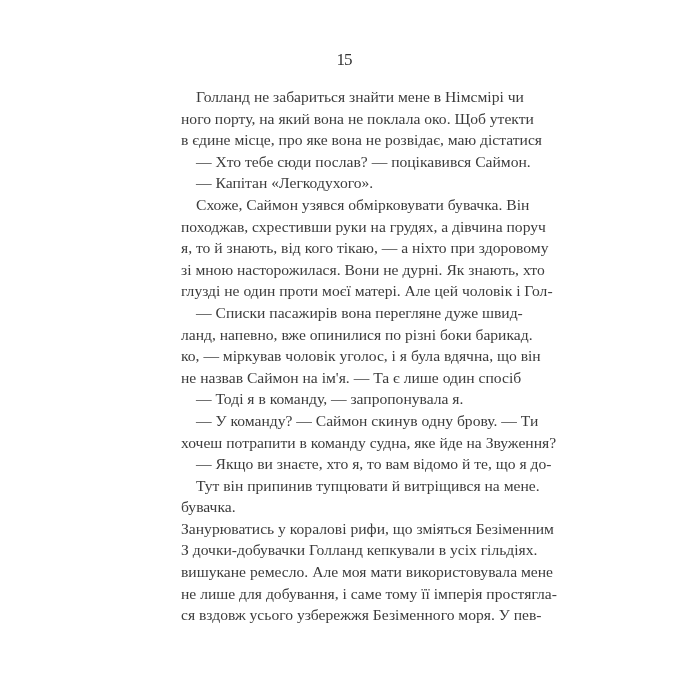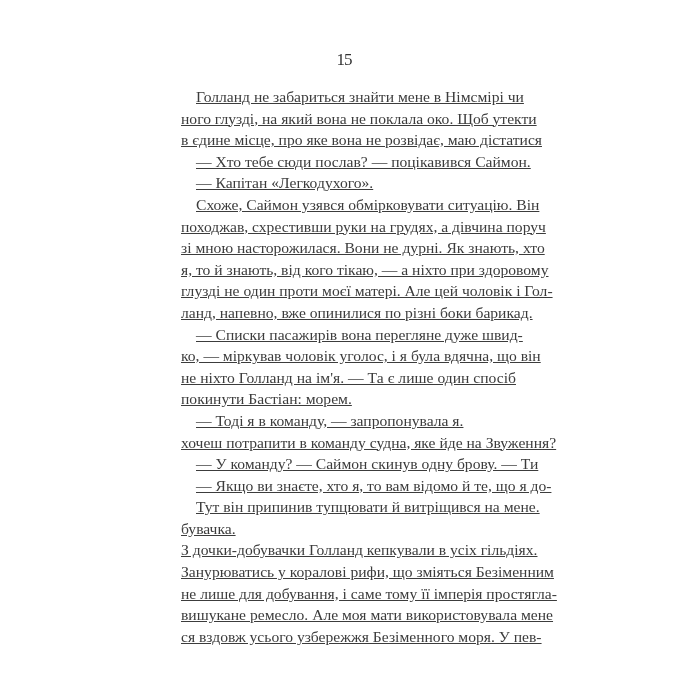--- a/index.html
+++ b/index.html
@@ -35,55 +35,53 @@
       font-size: 15.6px;
       line-height: 21.6px;
       color: #3c3c3c;
     }
     .line {
       display: block;
       white-space: nowrap;
       text-align: justify;
       text-align-last: justify;
       height: 21.6px;
-      text-decoration: underline;
     }
     .line.last {
       text-align-last: left;
     }
     .line.indent {
       padding-left: 15px;
     }
   </style>
 </head>
 <body>
 
 <div class="page">
   <div class="page-number">15</div>
   <div class="text-block" id="text-block">
       <span class="line indent">Голланд не забариться знайти мене в Німсмірі чи</span>
-      <span class="line">ного глузді, на який вона не поклала око. Щоб утекти</span>
+      <span class="line">ного порту, на який вона не поклала око. Щоб утекти</span>
       <span class="line">в єдине місце, про яке вона не розвідає, маю дістатися</span>
       <span class="line indent">— Хто тебе сюди послав? — поцікавився Саймон.</span>
       <span class="line indent last">— Капітан «Легкодухого».</span>
-      <span class="line indent">Схоже, Саймон узявся обмірковувати ситуацію. Він</span>
+      <span class="line indent">Схоже, Саймон узявся обмірковувати бувачка. Він</span>
       <span class="line">походжав, схрестивши руки на грудях, а дівчина поруч</span>
+      <span class="line">я, то й знають, від кого тікаю, — а ніхто при здоровому</span>
       <span class="line">зі мною насторожилася. Вони не дурні. Як знають, хто</span>
-      <span class="line">я, то й знають, від кого тікаю, — а ніхто при здоровому</span>
       <span class="line">глузді не один проти моєї матері. Але цей чоловік і Гол-</span>
+      <span class="line indent">— Списки пасажирів вона перегляне дуже швид-</span>
       <span class="line">ланд, напевно, вже опинилися по різні боки барикад.</span>
-      <span class="line indent">— Списки пасажирів вона перегляне дуже швид-</span>
       <span class="line">ко, — міркував чоловік уголос, і я була вдячна, що він</span>
-      <span class="line">не ніхто Голланд на ім'я. — Та є лише один спосіб</span>
-      <span class="line last">покинути Бастіан: морем.</span>
+      <span class="line">не назвав Саймон на ім'я. — Та є лише один спосіб</span>
       <span class="line indent last">— Тоді я в команду, — запропонувала я.</span>
+      <span class="line indent">— У команду? — Саймон скинув одну брову. — Ти</span>
       <span class="line">хочеш потрапити в команду судна, яке йде на Звуження?</span>
-      <span class="line indent">— У команду? — Саймон скинув одну брову. — Ти</span>
       <span class="line indent">— Якщо ви знаєте, хто я, то вам відомо й те, що я до-</span>
       <span class="line indent">Тут він припинив тупцювати й витріщився на мене.</span>
       <span class="line last">бувачка.</span>
+      <span class="line">Занурюватись у коралові рифи, що зміяться Безіменним</span>
       <span class="line">З дочки-добувачки Голланд кепкували в усіх гільдіях.</span>
-      <span class="line">Занурюватись у коралові рифи, що зміяться Безіменним</span>
+      <span class="line">вишукане ремесло. Але моя мати використовувала мене</span>
       <span class="line">не лише для добування, і саме тому її імперія простягла-</span>
-      <span class="line">вишукане ремесло. Але моя мати використовувала мене</span>
       <span class="line">ся вздовж усього узбережжя Безіменного моря. У пев-</span>
     </div>
 </div>
 
 </body></html>

